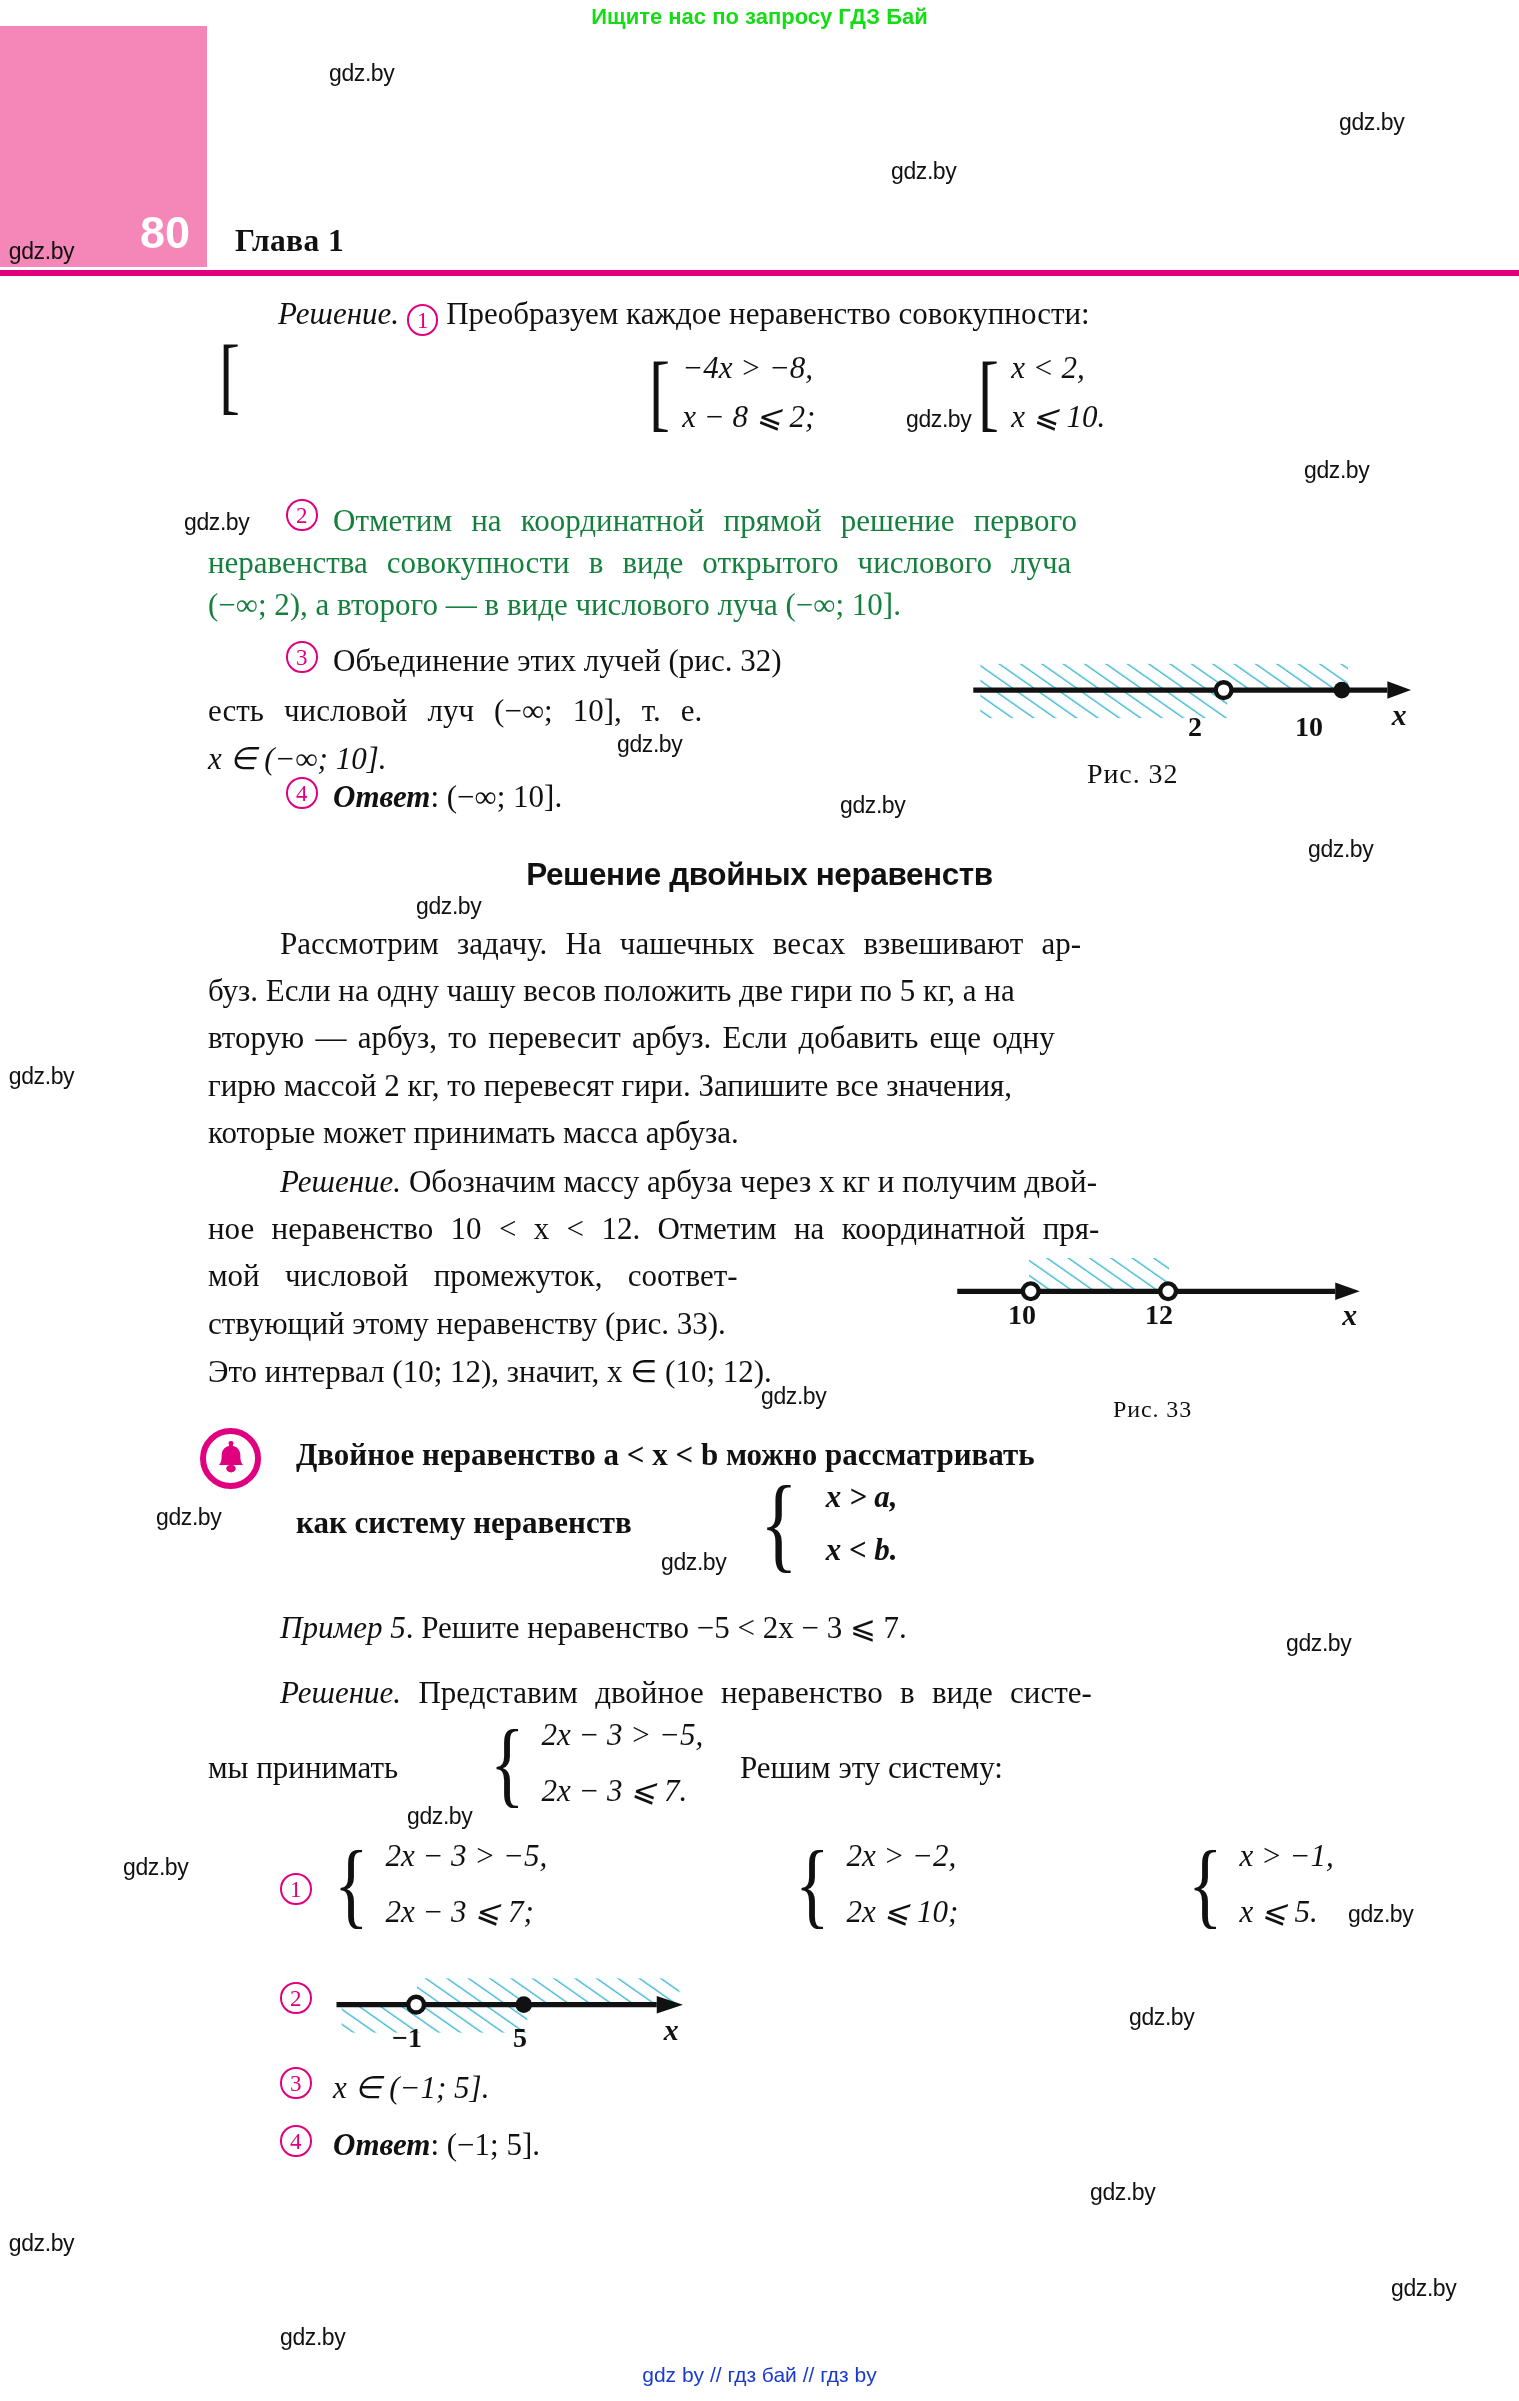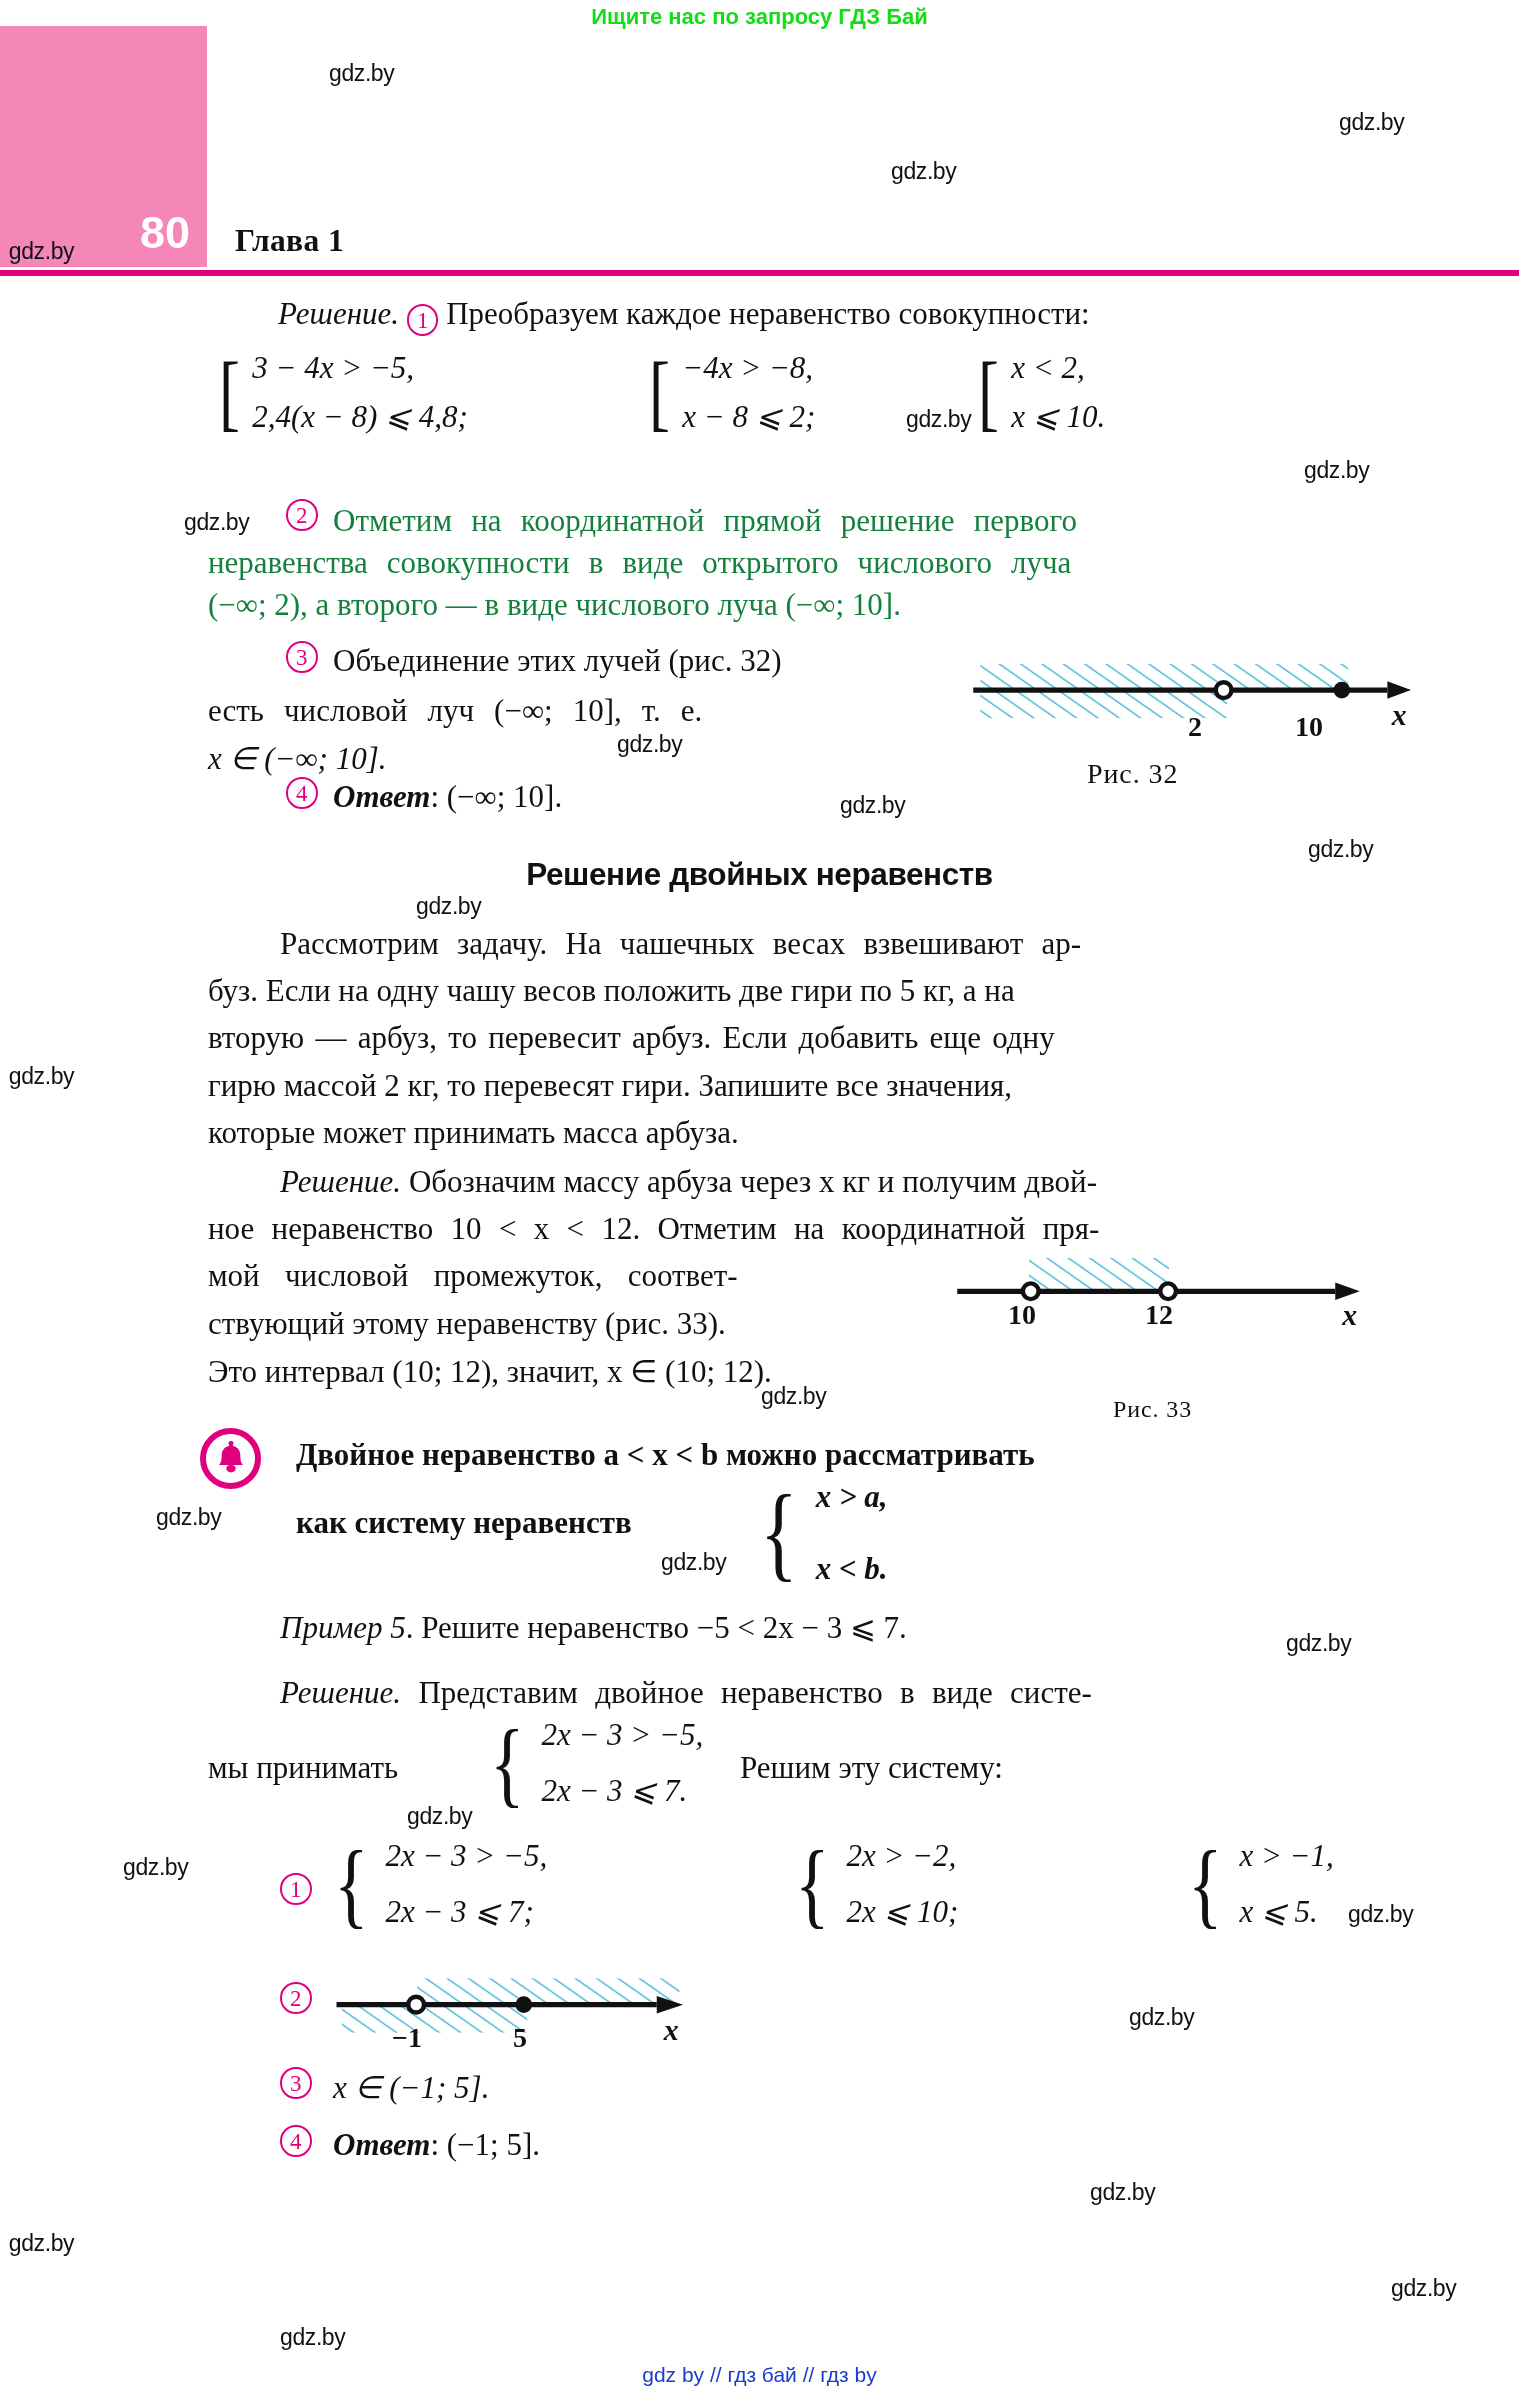--- a/index.html
+++ b/index.html
@@ -145,24 +145,20 @@
 <div class="hr-header"></div>
 
 <div class="txt" style="left:278px;top:296px;">
   <span class="it">Решение.</span>
   <span class="step">1</span>
   <span>Преобразуем каждое неравенство совокупности:</span>
 </div>
 
 <div class="sys" style="left:219px;top:350px;">
   <span class="brk">[</span>
-  <span class="sys-rows">
-    <div class="mi">3 − 4x &gt; −5,</div>
-    <div class="mi">2,4(x − 8) ⩽ 4,8;</div>
-  </span>
 </div>
 <div class="sys" style="left:649px;top:350px;">
   <span class="brk">[</span>
   <span class="sys-rows">
     <div class="mi">−4x &gt; −8,</div>
     <div class="mi">x − 8 ⩽ 2;</div>
   </span>
 </div>
 <div class="sys" style="left:978px;top:350px;">
   <span class="brk">[</span>
@@ -269,21 +265,21 @@
       <path d="M17 3 c1.6 0 2.4 1.3 2.4 2.6 c5.6 1.2 8.3 5.6 8.3 11.2 c0 6.2 1.1 8.6 3.1 10.6 H3.2 c2-2 3.1-4.4 3.1-10.6 c0-5.6 2.7-10 8.3-11.2 C14.6 4.3 15.4 3 17 3 z" fill="#e0007f"></path>
       <rect x="14.2" y="0" width="5.6" height="5" rx="2.4" fill="#e0007f"></rect>
       <ellipse cx="17" cy="31.5" rx="5.4" ry="4.4" fill="#e0007f"></ellipse>
     </svg>
   </div>
 </div>
 <div class="txt bi" style="left:296px;top:1437px;">Двойное  неравенство  a &lt; x &lt; b  можно  рассматривать</div>
 <div class="txt bi" style="left:296px;top:1505px;">как систему неравенств</div>
 <div class="sys" style="left:760px;top:1479px;">
   <span class="brk" style="font-size:105px;">{</span>
-  <span class="sys-rows" style="gap:36px;">
+  <span class="sys-rows" style="gap:17px;margin-left:10px;">
     <div class="mi bi">x &gt; a,</div>
     <div class="mi bi">x &lt; b.</div>
   </span>
 </div>
 
 <div class="txt" style="left:280px;top:1609px;">
   <span class="it">Пример 5</span><span>. Решите неравенство −5 &lt; 2x − 3 ⩽ 7.</span>
 </div>
 <div class="txt" style="left:280px;top:1675px;word-spacing:9.6px;">
   <span class="it">Решение.</span>

